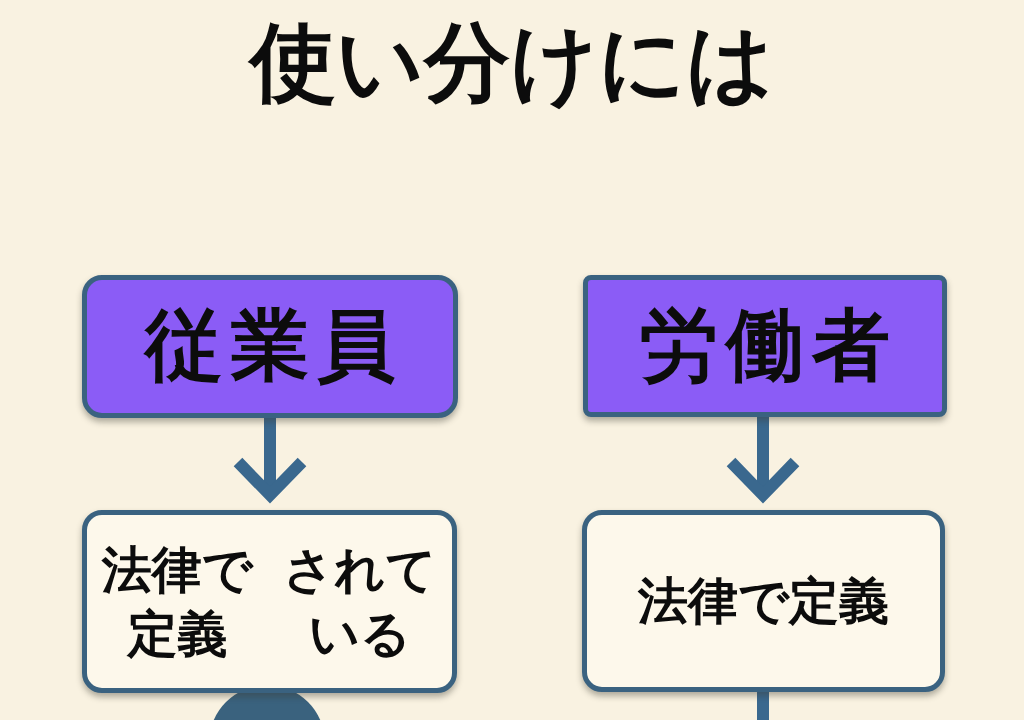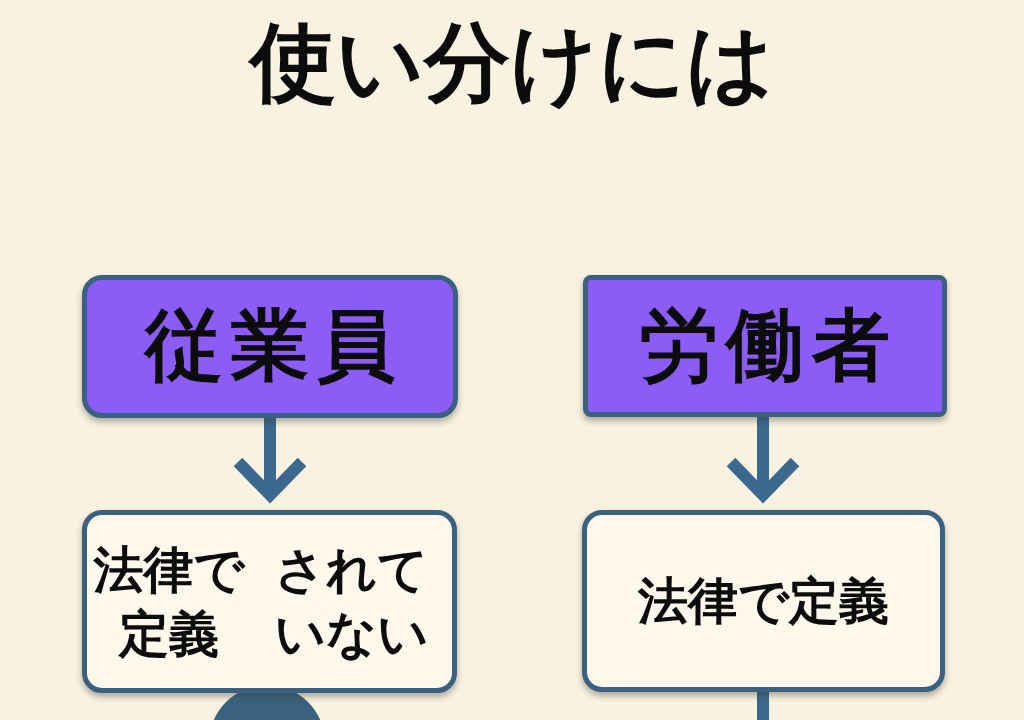--- a/index.html
+++ b/index.html
@@ -111,21 +111,21 @@
 
   <div class="arrow" id="arrow-right">
     <svg width="80" height="92" viewBox="0 0 80 92" aria-hidden="true">
       <line x1="40" y1="0" x2="40" y2="78"></line>
       <polyline points="8,46 40,79 72,46"></polyline>
     </svg>
   </div>
 
   <div class="box def-box" id="def-left">
     <div>法律で定義</div>
-    <div>されていない</div>
+    <div>されている</div>
   </div>
 
   <div class="box def-box" id="def-right">
     <div>法律で定義</div>
   </div>
 
   <div class="peek-circle"></div>
 
   <div class="connector-line"></div>
 

